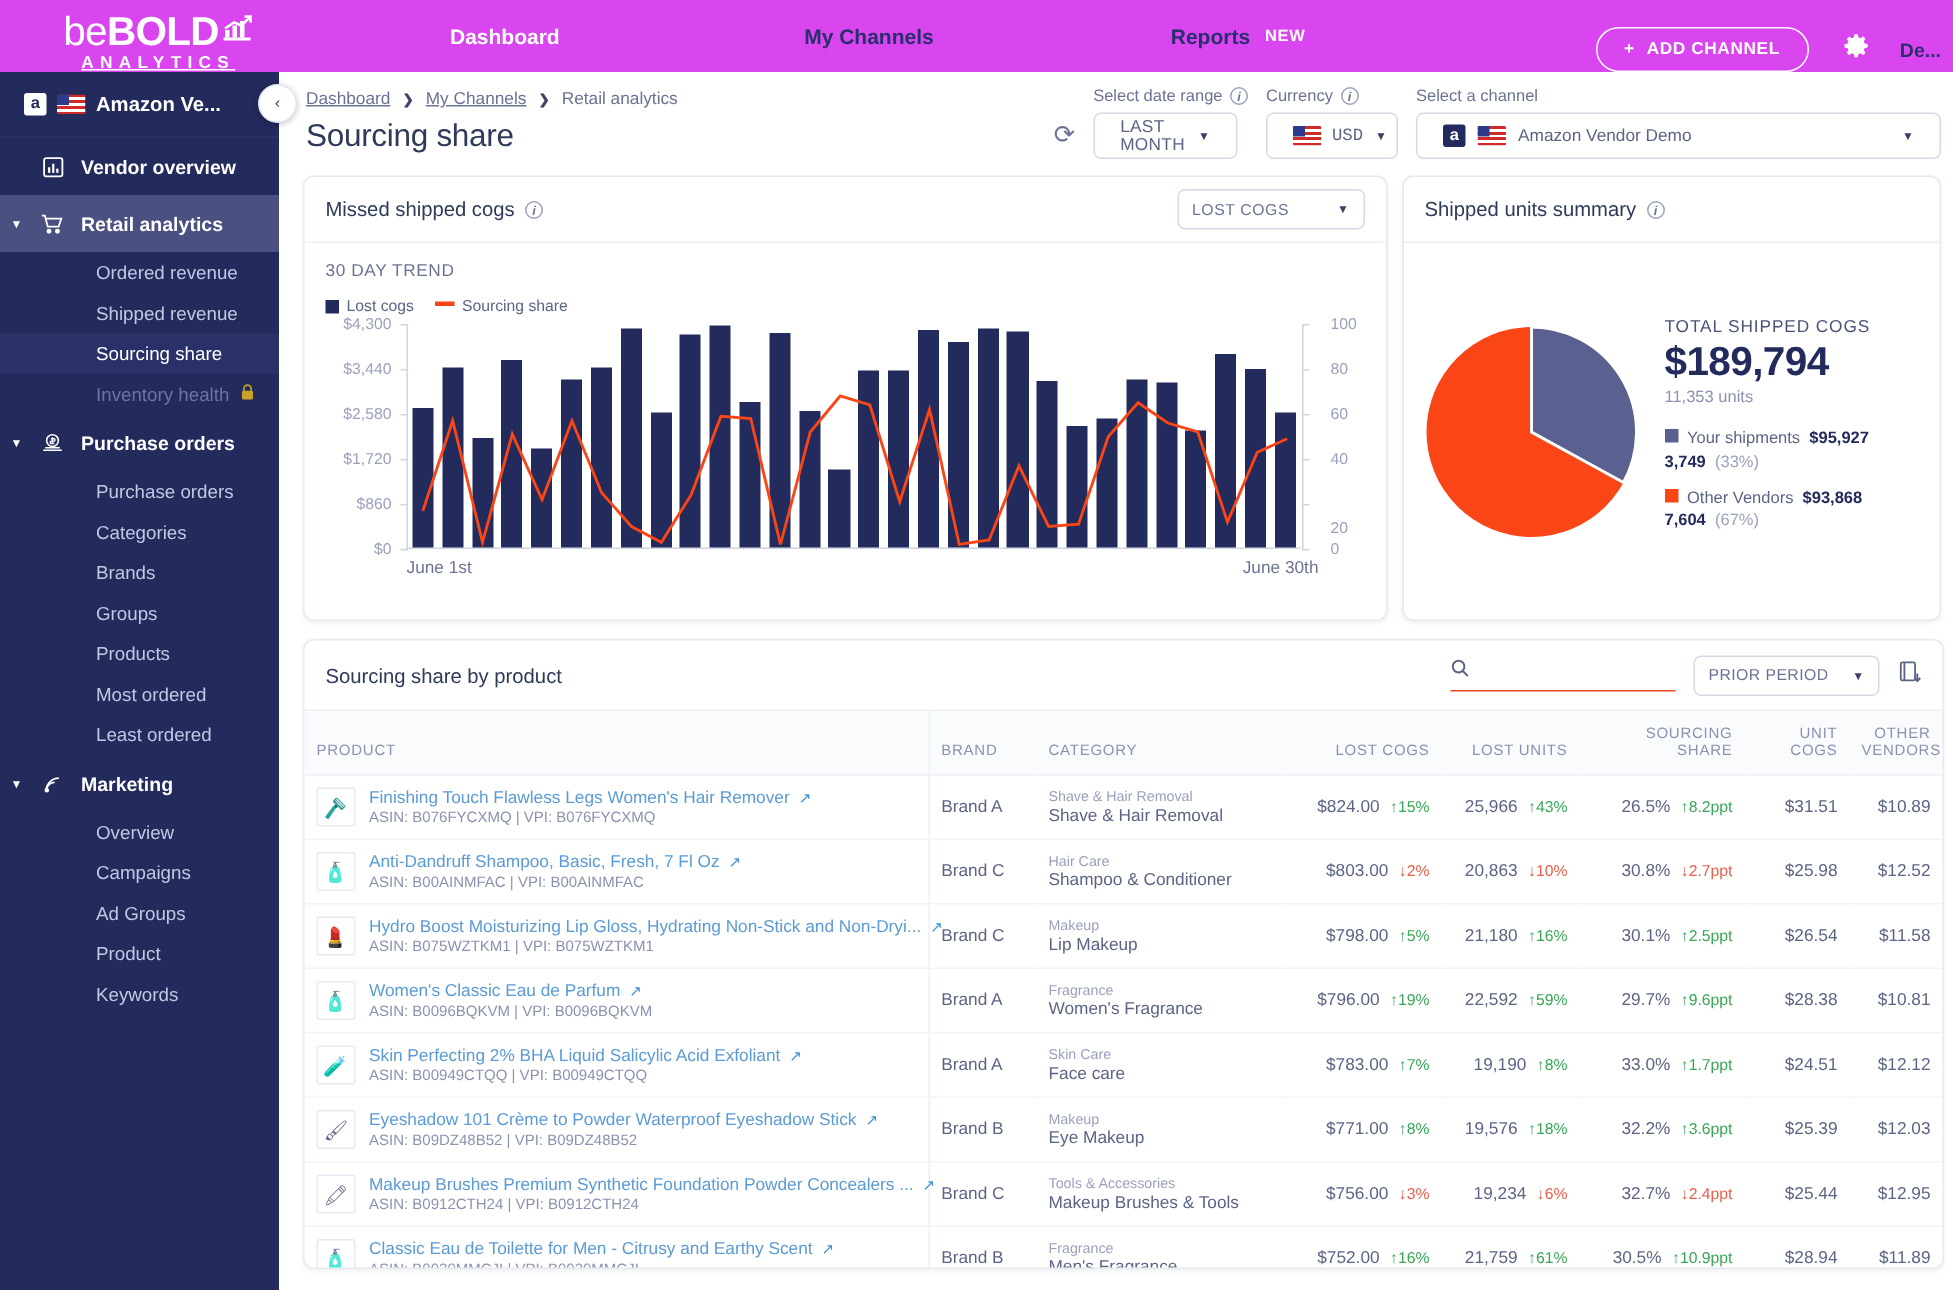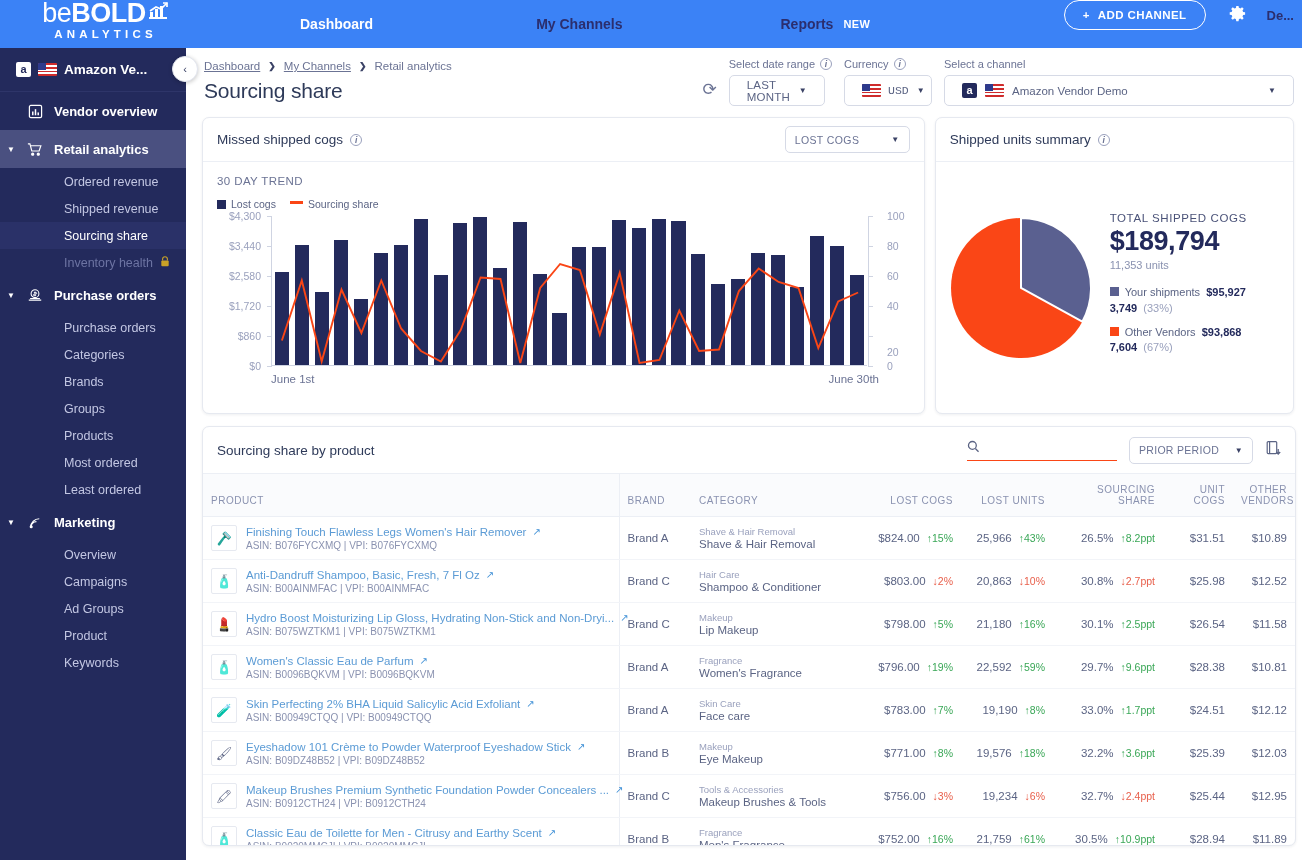--- a/index.html
+++ b/index.html
@@ -8,29 +8,29 @@
     font-family: "Liberation Sans", sans-serif;
     background: #ffffff;
     overflow: hidden;
     color: #2e3a59;
   }
   .app { position: relative; width: 1302px; height: 860px; }
 
   
   .topbar {
     position: absolute; top: 0; left: 0; width: 1302px; height: 48px;
-    background: #3b82f6;
-    display: flex; align-items: flex-start;
+    background: #d946ef;
+    display: flex; align-items: flex-end;
   }
   .logo { width: 197px; padding-left: 14px; display: flex; flex-direction: column; align-items: center; }
   .logo-main { display: flex; align-items: baseline; color: #fff; line-height: 1; }
   .logo-be { font-size: 27px; font-weight: 400; letter-spacing: -0.5px; }
   .logo-bold { font-size: 27px; font-weight: 800; letter-spacing: -0.5px; }
   .logo-chart { display: inline-block; margin-left: 1px; position: relative; top: -2px; }
-  .logo-sub { color: #fff; font-size: 11.5px; font-weight: 700; letter-spacing: 4.2px; margin-top: 1px; }
+  .logo-sub { color: #fff; font-size: 11.5px; font-weight: 700; letter-spacing: 4.2px; margin-top: 1px; text-decoration: underline; }
 
   .topnav { display: flex; align-items: center; flex: 1; height: 48px; }
   .topnav-item {
     font-size: 14px; font-weight: 700; cursor: pointer; white-space: nowrap;
   }
   .topnav-item.active { color: #ffffff; }
   .topnav-item.inactive { color: #2b2e6e; }
   .nv-dash { margin-left: 103px; }
   .nv-chan { margin-left: 163px; }
   .nv-rep { margin-left: 158px; }

